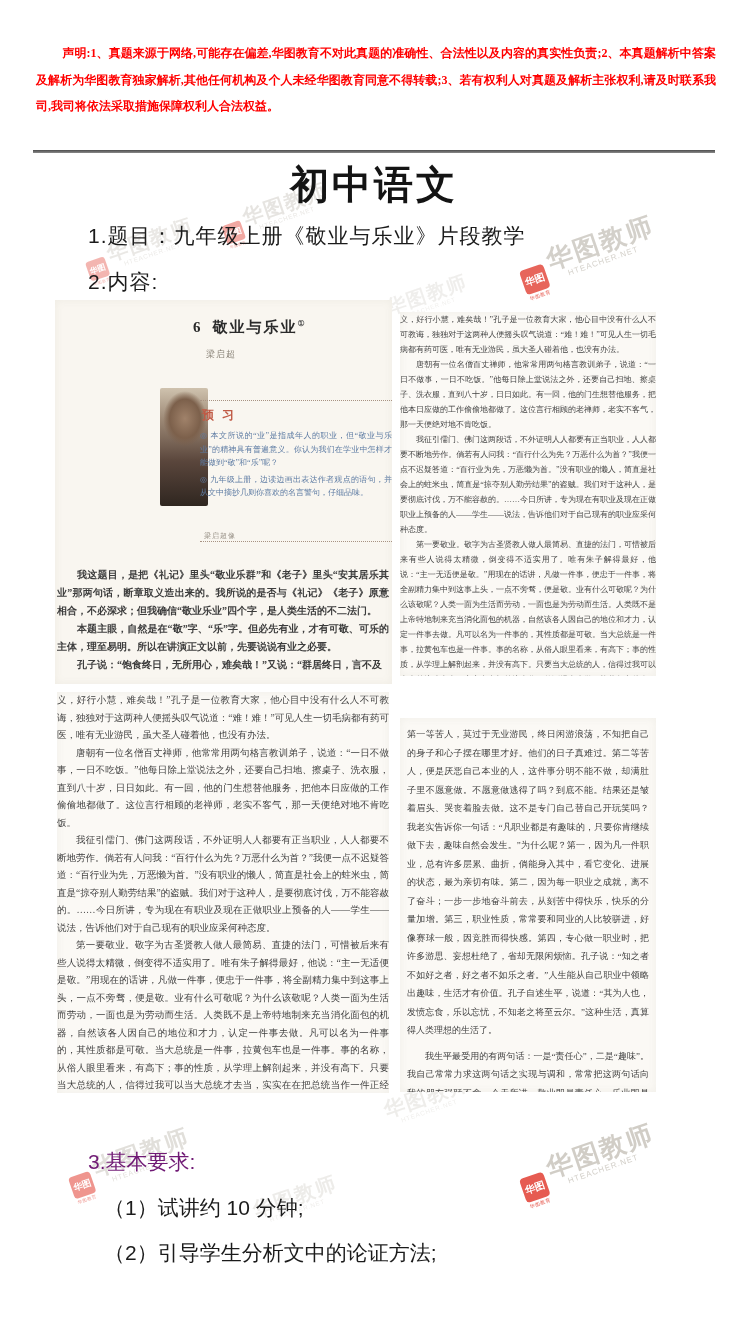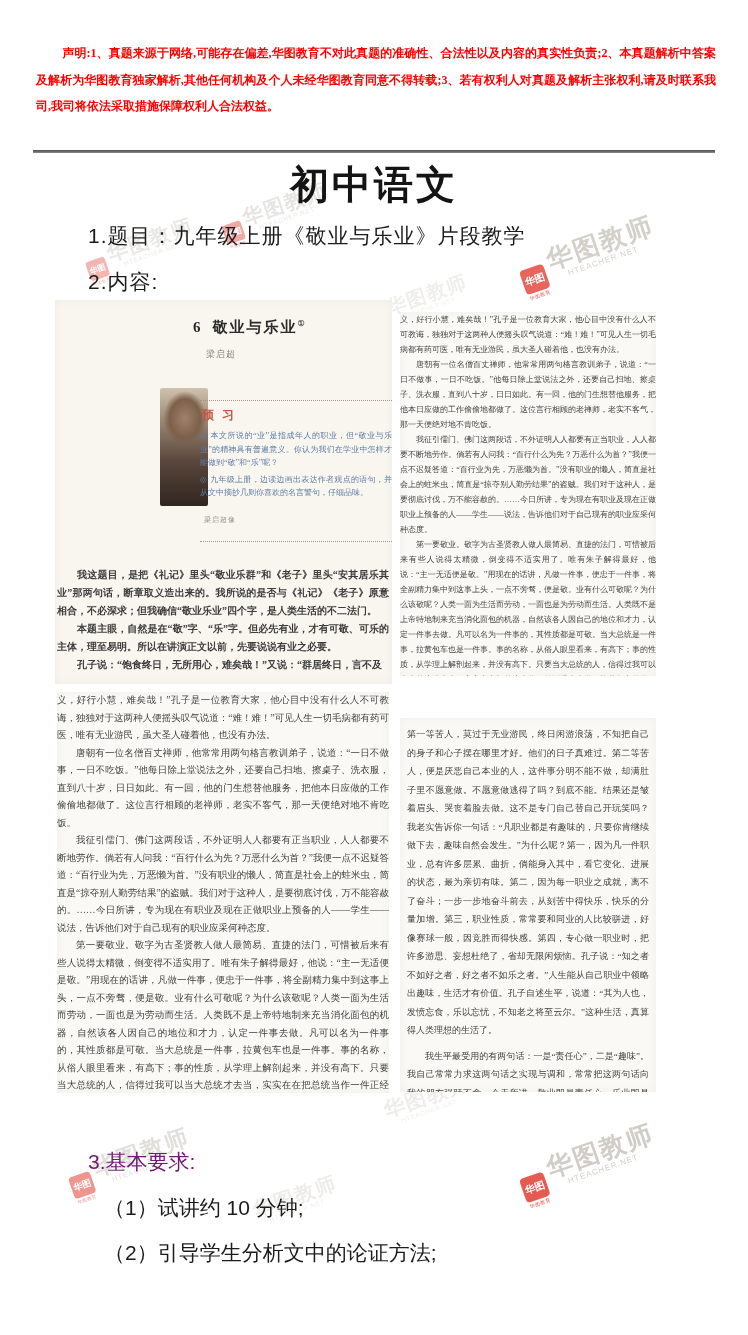--- a/index.html
+++ b/index.html
@@ -41,21 +41,21 @@
   .lesson-head { position:absolute; left:138px; top:18px; font-size:15px; font-weight:700; color:#2a2a2a; letter-spacing:2px; }
   .lesson-head .num { margin-right:10px; }
   .lesson-head sup { font-size:8px; color:#555; }
   .lesson-author { position:absolute; left:151px; top:48px; font-size:9px; color:#8a8378; letter-spacing:1px; }
   .portrait {
     position:absolute; left:105px; top:88px; width:48px; height:118px; border-radius:2px;
     background:
       radial-gradient(ellipse 58% 30% at 52% 26%, #a0826a 0%, #7c604b 55%, rgba(70,54,42,0) 78%),
       linear-gradient(180deg,#cfc2ae 0%, #9a8673 28%, #5a463c 62%, #2f2620 100%);
   }
-  .portrait-cap { position:absolute; left:149px; top:215px; font-size:7px; color:#9b948a; letter-spacing:1px; }
+  .portrait-cap { position:absolute; left:149px; top:231px; font-size:7px; color:#9b948a; letter-spacing:1px; }
   .preview-box {
     position:absolute; left:145px; top:100px; width:192px; height:142px;
     border-top:1px dotted #a89383; border-bottom:1px dotted #a89383; padding-top:6px; box-sizing:border-box;
   }
   .preview-label { font-size:12px; font-weight:700; color:#c05a45; letter-spacing:8px; margin:0 16px 5px 2px; }
   .preview-item { font-size:8px; line-height:13.5px; color:#5d7ba3; text-align:justify; margin:0 0 3px 0; }
   .preview-item .mk { margin-right:3px; color:#5d7ba3; }
   .p1-body { position:absolute; left:2px; top:266px; width:332px; height:116px; overflow:hidden;font-weight:bold; }
   .p1-body p { margin:0; font-size:10px; line-height:18px; color:#3c3c3c; text-align:justify; text-indent:2em; }
   

